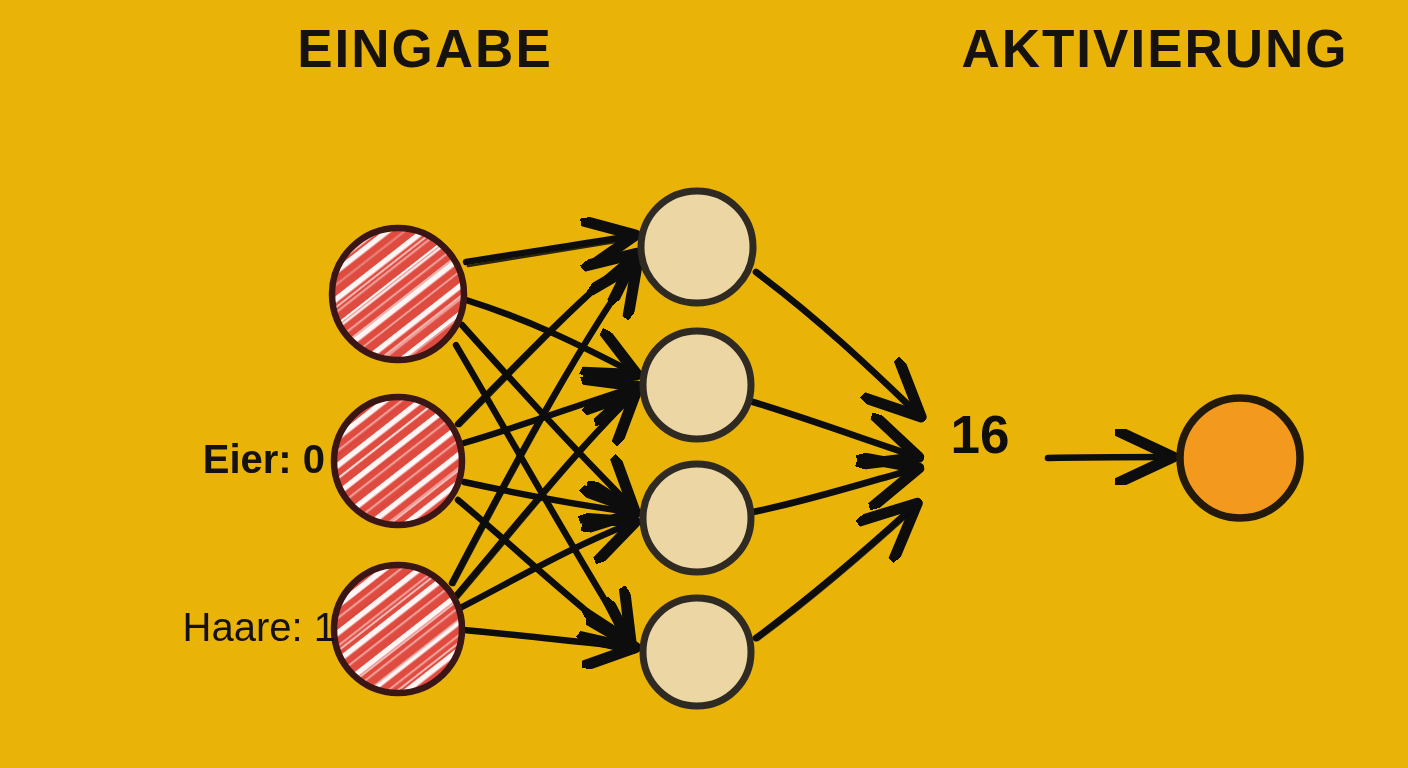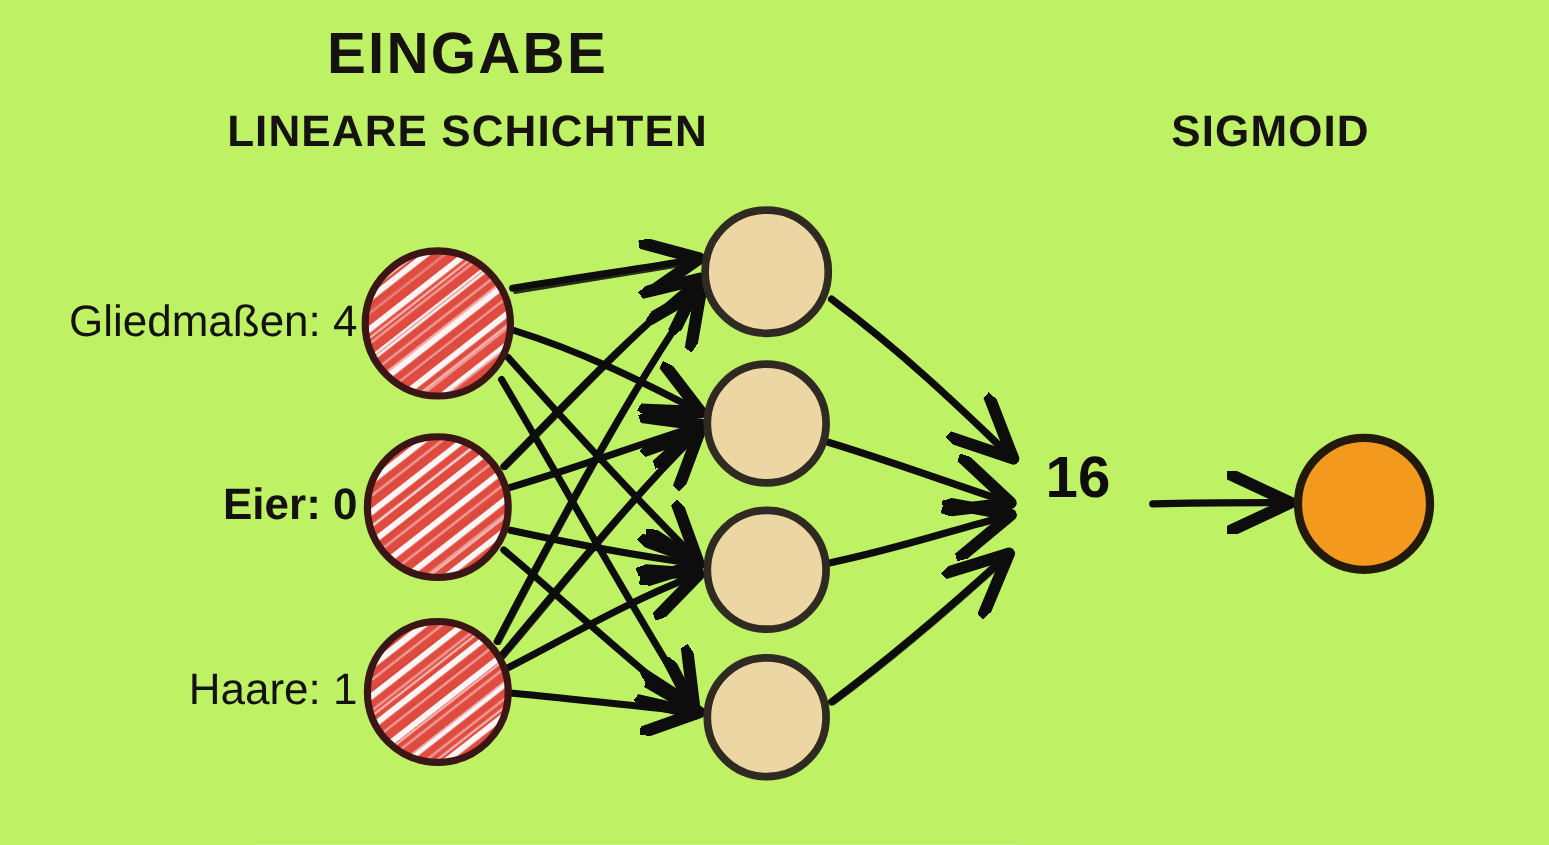--- a/index.html
+++ b/index.html
@@ -12,21 +12,21 @@
     width: 1408px;
     height: 768px;
     overflow: hidden;
     font-family: "Liberation Sans", sans-serif;
     color: #111111;
   }
   #canvas {
     position: relative;
     width: 1408px;
     height: 768px;
-    background: #bef264;
+    background: #eab308;
   }
   #net-svg {
     position: absolute;
     top: 0;
     left: 0;
     width: 1408px;
     height: 768px;
   }
   .hdr {
     position: absolute;
@@ -51,21 +51,21 @@
     font-family: "Liberation Sans", sans-serif;
     font-size: 40px;
     font-weight: 400;
     color: #141210;
     white-space: nowrap;
     text-align: right;
     line-height: 1;
   }
   #label-limbs { left: 0px;  top: 272px; width: 325px; }
   #label-eggs  { left: 0px;  top: 439px; width: 325px; font-weight: bold; }
-  #label-hair  { left: 0px;  top: 607px; width: 325px; }
+  #label-hair  { left: 0px;  top: 607px; width: 325px; padding-left: 11px; }
 
   #sum-value {
     position: absolute;
     left: 925px;
     top: 408px;
     width: 110px;
     text-align: center;
     font-family: "Liberation Sans", sans-serif;
     font-size: 53px;
     font-weight: 700;
@@ -196,23 +196,21 @@
 
     <g>
       <circle cx="1240" cy="458" r="60" fill="#f2991e"></circle>
       <path d="M1240,398 C1273,398 1300,425 1300,458 C1300,491 1273,518 1240,518
                C1207,518 1180,491 1180,458 C1180,425 1207,398 1240,398 Z" fill="none" stroke="#231a0c" stroke-width="7.5" stroke-linecap="round"></path>
       <path d="M1246,399 C1279,403 1302,430 1301,462" fill="none" stroke="#231a0c" stroke-width="4.2" opacity="0.75" stroke-linecap="round"></path>
     </g>
   </svg>
 
   <div class="hdr hdr-main" id="hdr-input-title">EINGABE</div>
-  <div class="hdr hdr-sub" id="hdr-input-sub">LINEARE SCHICHTEN</div>
-
-  <div class="hdr hdr-sub" id="hdr-act-sub">SIGMOID</div>
-
-  <div class="inlabel" id="label-limbs">Gliedmaßen: 4</div>
+
+  <div class="hdr hdr-main" id="hdr-act-title">AKTIVIERUNG</div>
+
   <div class="inlabel" id="label-eggs">Eier: 0</div>
   <div class="inlabel" id="label-hair">Haare: 1</div>
 
   <div id="sum-value">16</div>
 
 </div>
 
 </body></html>

